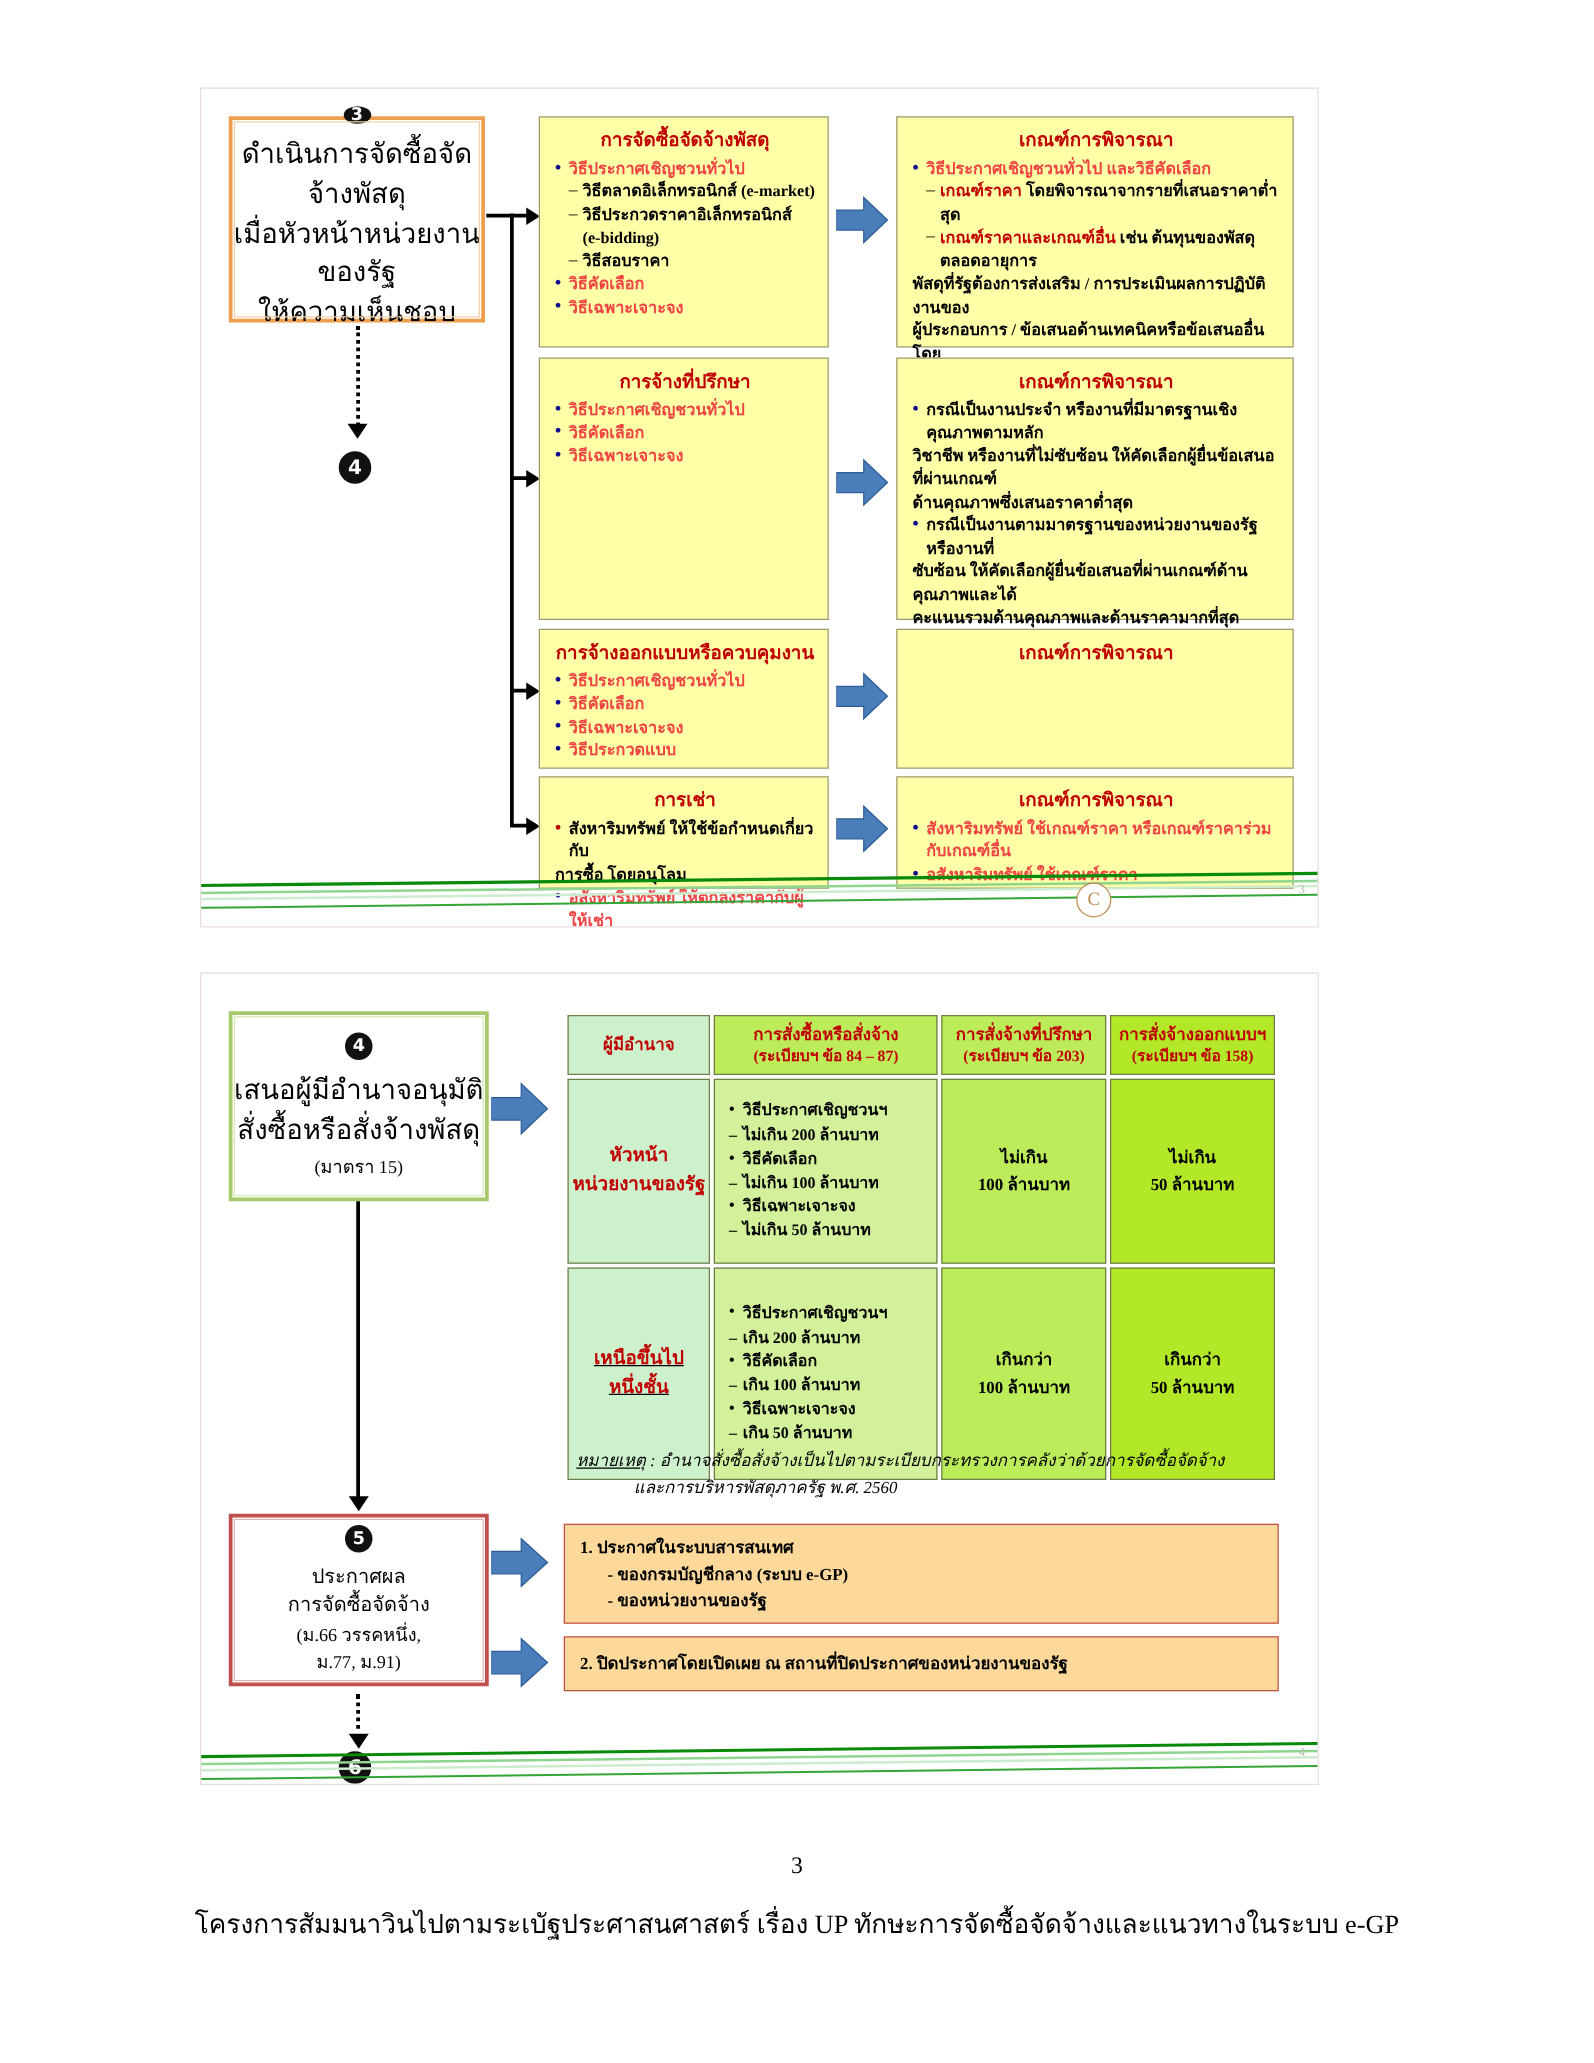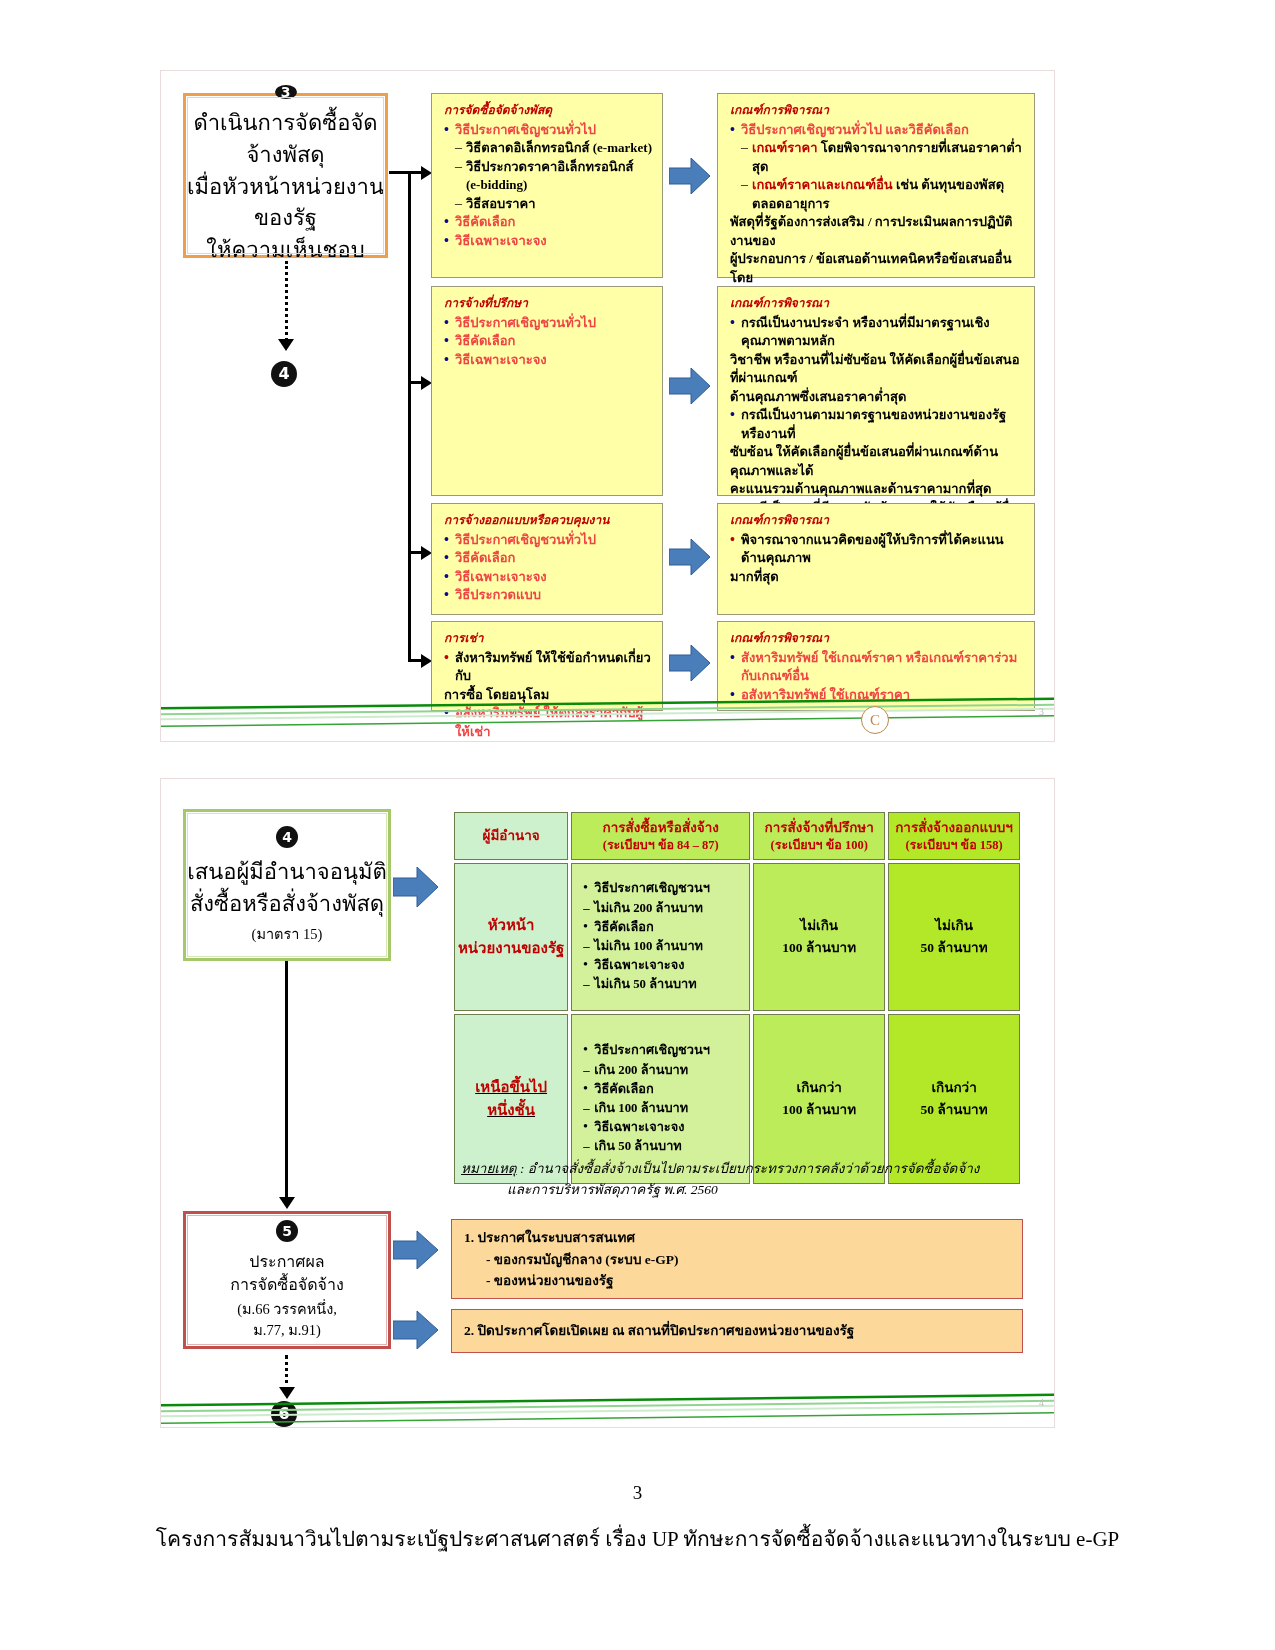--- a/index.html
+++ b/index.html
@@ -52,22 +52,22 @@
   .startbox .sub{font-size:14.5px;line-height:1.4;}
 
   
   .ycard{
     background:#ffffa8;
     border:1px solid #9a9a7a;
     padding:6px 10px 6px 12px;
     box-sizing:border-box;
   }
   .ycard .hdr{
-    text-align:left;color:#c00000;font-weight:bold;
-    font-size:12px;margin-bottom:2px;font-style:italic;
+    text-align:center;color:#c00000;font-weight:bold;
+    font-size:15px;margin-bottom:2px;
   }
   .ycard ul{margin:0;padding:0;list-style:none;}
   .ycard li{
     font-size:13px;line-height:1.42;color:#ef4444;font-weight:bold;
     position:relative;padding-left:11px;margin-bottom:0px;
   }
   .ycard li:before{
     content:"\2022";position:absolute;left:0;top:-1px;color:#0b0b8c;font-size:14px;
   }
   .ycard li.redb:before{color:#c00000;}
@@ -279,24 +279,20 @@
   </div>
 
   <div class="blockarrow" style="left:508px;top:466px;">
     <svg width="42" height="40" viewBox="0 0 42 40">
       <polygon points="0,12 22,12 22,2 41,20 22,38 22,28 0,28" fill="#4a7ebb" stroke="#2e5d96" stroke-width="1"></polygon>
     </svg>
   </div>
 
   <div class="ycard" style="position:absolute;left:556px;top:432px;width:318px;height:112px;">
     <div class="hdr">เกณฑ์การพิจารณา</div>
-    <ul>
-      <li class="redb" style="color:#000;">พิจารณาจากแนวคิดของผู้ให้บริการที่ได้คะแนนด้านคุณภาพ</li>
-      <li class="cont">มากที่สุด</li>
-    </ul>
   </div>
 
   <div class="ycard" style="position:absolute;left:270px;top:550px;width:232px;height:90px;">
     <div class="hdr">การเช่า</div>
     <ul>
       <li class="redb" style="color:#000;">สังหาริมทรัพย์ ให้ใช้ข้อกำหนดเกี่ยวกับ</li>
       <li class="cont">การซื้อ โดยอนุโลม</li>
       <li>อสังหาริมทรัพย์ ให้ตกลงราคากับผู้ให้เช่า</li>
     </ul>
   </div>
@@ -371,21 +367,21 @@
         <tr>
       <td class="h1" style="width:116px;height:48px;">
         <div class="thttl">ผู้มีอำนาจ</div>
       </td>
       <td class="h2" style="width:182px;">
         <div class="thttl">การสั่งซื้อหรือสั่งจ้าง</div>
         <div class="thsub">(ระเบียบฯ ข้อ 84 – 87)</div>
       </td>
       <td class="h3" style="width:134px;">
         <div class="thttl">การสั่งจ้างที่ปรึกษา</div>
-        <div class="thsub">(ระเบียบฯ ข้อ 100)</div>
+        <div class="thsub">(ระเบียบฯ ข้อ 203)</div>
       </td>
       <td class="h4" style="width:134px;">
         <div class="thttl">การสั่งจ้างออกแบบฯ</div>
         <div class="thsub">(ระเบียบฯ ข้อ 158)</div>
       </td>
     </tr>
 
     <tr>
       <td class="c1" style="height:148px;">
         <div class="rowlab">หัวหน้า</div>

